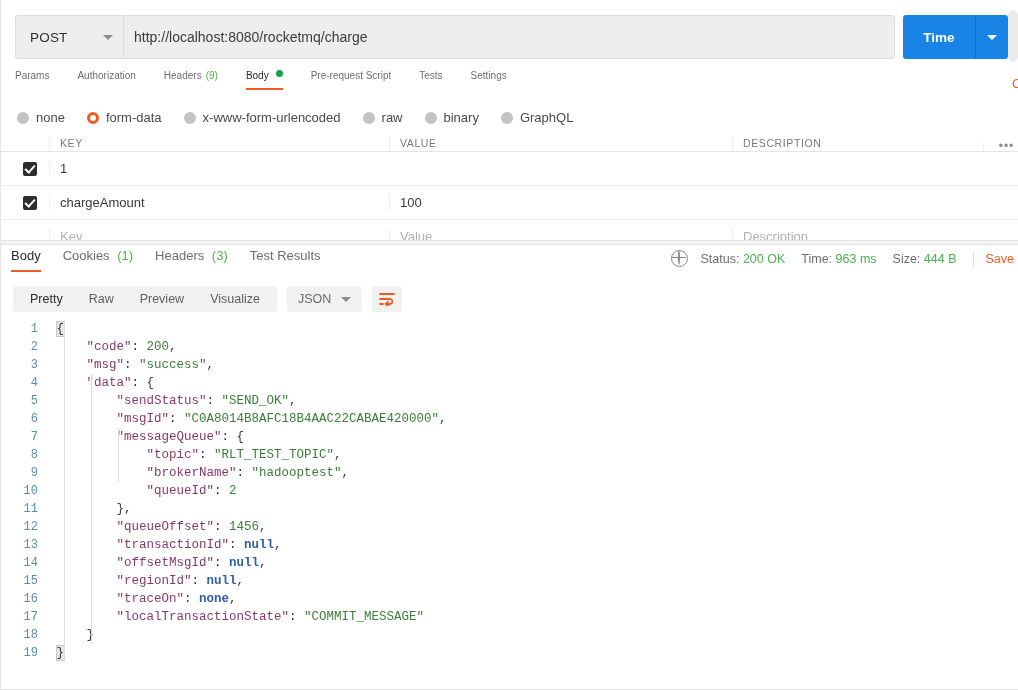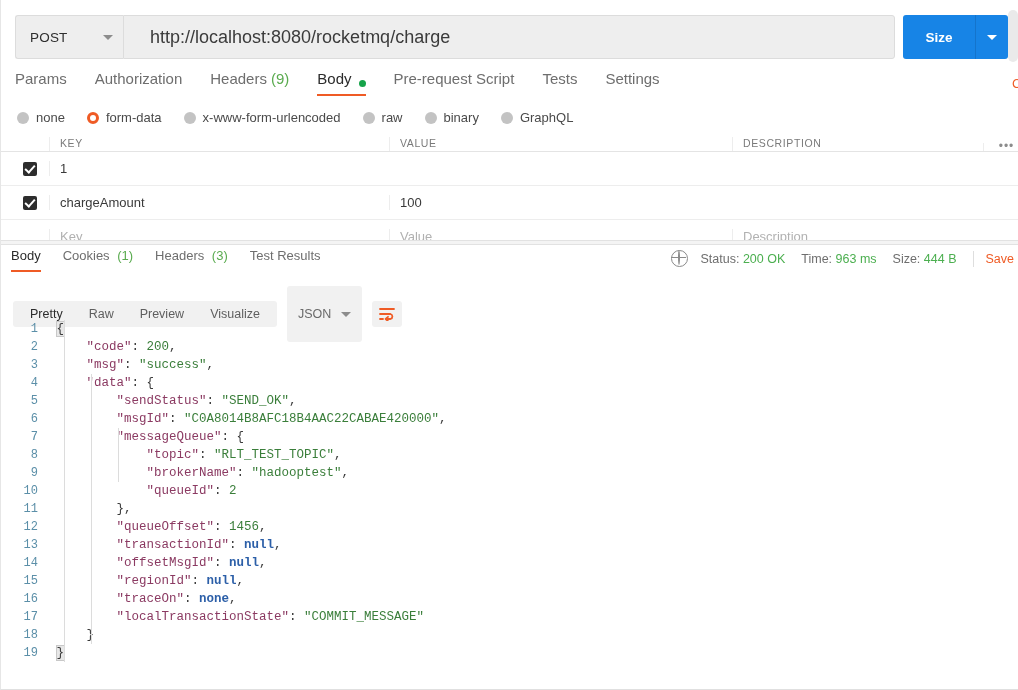--- a/index.html
+++ b/index.html
@@ -62,22 +62,22 @@
   }
   .url-input {
     flex: 1;
     height: 44px;
     box-sizing: border-box;
     background: #eeeeee;
     border: 1px solid #dcdcdc;
     border-radius: 0 3px 3px 0;
     display: flex;
     align-items: center;
-    padding: 0 26px;
-    font-size: 18px;
+    padding: 0 10px;
+    font-size: 14px;
     color: #3b3b3b;
     cursor: text;
   }
   .send-group {
     position: absolute;
     left: 902px; top: 15px;
     height: 44px;
     display: flex;
     border-radius: 3px;
     overflow: hidden;
@@ -113,27 +113,27 @@
   .req-tabs {
     position: absolute;
     left: 14px; top: 70px;
     height: 30px;
     display: flex;
     align-items: flex-start;
   }
   .req-tab {
     position: relative;
     margin-right: 28px;
-    font-size: 15px;
+    font-size: 10px;
     color: #6e6e6e;
     padding-bottom: 9px;
     cursor: pointer;
     white-space: nowrap;
     display: flex;
-    align-items: flex-end;
+    align-items: flex-start;
   }
   .req-tab.active { color: #2b2b2b; }
   .req-tab.active::after {
     content: "";
     position: absolute;
     left: 0; right: 0; bottom: 0;
     height: 2.5px;
     background: #ef5b25;
   }
   .tab-count { color: #5aab4f; margin-left: 4px; }
@@ -334,26 +334,26 @@
   .seg {
     padding: 0 13px;
     font-size: 12.5px;
     color: #5f5f5f;
     cursor: pointer;
     line-height: 26px;
   }
   .seg.active { color: #2b2b2b; }
   .fmt-select {
     margin-left: 10px;
-    height: 32px;
+    height: 26px;
     background: #f1f1f1;
     border-radius: 3px;
     display: flex;
     align-items: center;
-    padding: 12px 11px;
+    padding: 0 11px;
     cursor: pointer;
   }
   .fmt-label { font-size: 12.5px; color: #6a6a6a; margin-right: 10px; }
   .wrap-btn {
     margin-left: 10px;
     width: 30px; height: 26px;
     background: #f1f1f1;
     border-radius: 3px;
     display: flex;
     align-items: center;
@@ -415,21 +415,21 @@
 
   <div class="urlbar">
     <div class="method-select">
       <span class="method-label">POST</span>
       <span class="caret-down"></span>
     </div>
     <div class="url-input">http://localhost:8080/rocketmq/charge</div>
   </div>
 
   <div class="send-group">
-    <div class="send-btn">Size</div>
+    <div class="send-btn">Time</div>
     <div class="send-split">
       <span class="caret-white"></span>
     </div>
   </div>
 
   <div class="req-tabs" id="req-tabs">
       <div class="req-tab">
         <span>Params</span>
       </div>
       <div class="req-tab">

